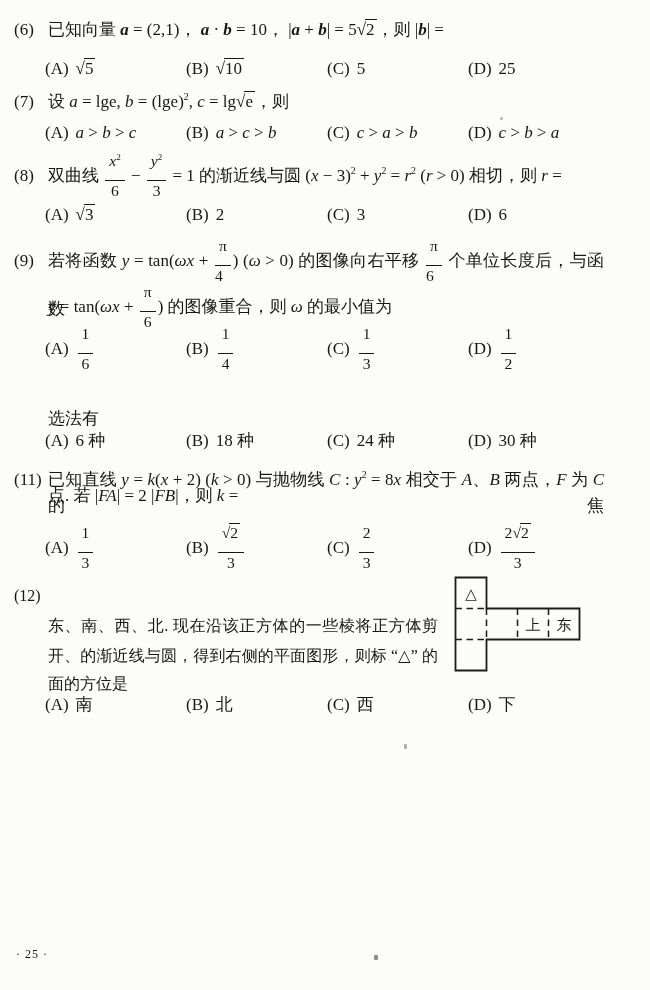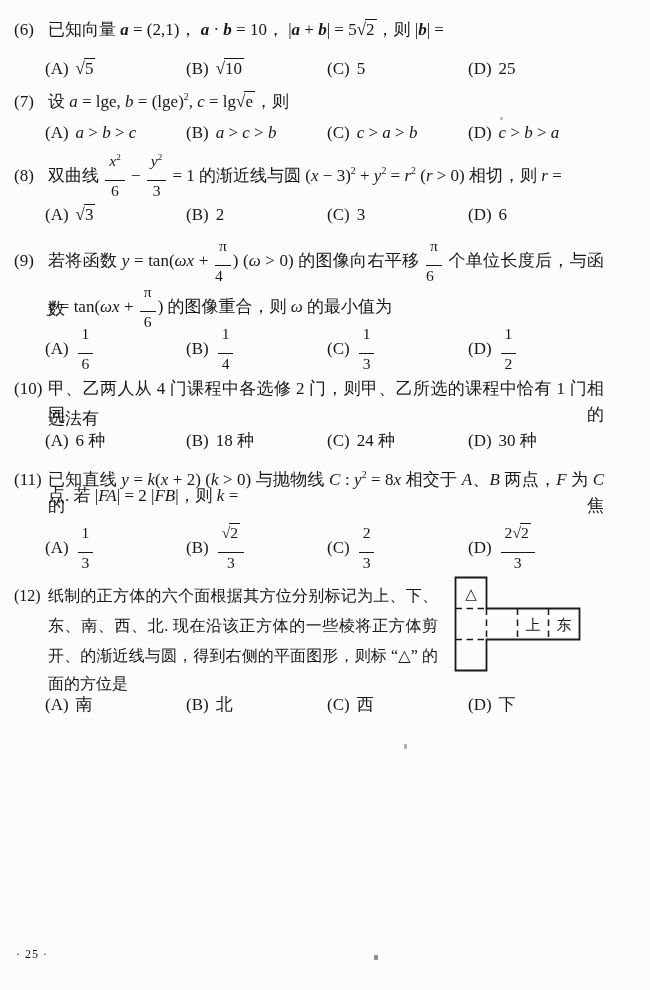--- a/index.html
+++ b/index.html
@@ -85,24 +85,20 @@
   <div class="row stem tall" style="top:283px">
     <span><span class="tk-i">y</span><span class="tk-t"> = tan(</span><span class="tk-i">ωx</span><span class="tk-t"> + </span><span class="frac"><span class="fnum"><span class="tk-t">π</span></span><span class="fden"><span class="tk-t">6</span></span></span><span class="tk-t">) 的图像重合，则 </span><span class="tk-i">ω</span><span class="tk-t"> 的最小值为</span></span>
   </div>
   <div class="row tall" style="top:325px">
     <span class="opt oa"><span class="olabel">(A)</span><span><span class="frac"><span class="fnum"><span class="tk-t">1</span></span><span class="fden"><span class="tk-t">6</span></span></span></span></span>
     <span class="opt ob"><span class="olabel">(B)</span><span><span class="frac"><span class="fnum"><span class="tk-t">1</span></span><span class="fden"><span class="tk-t">4</span></span></span></span></span>
     <span class="opt oc"><span class="olabel">(C)</span><span><span class="frac"><span class="fnum"><span class="tk-t">1</span></span><span class="fden"><span class="tk-t">3</span></span></span></span></span>
     <span class="opt od"><span class="olabel">(D)</span><span><span class="frac"><span class="fnum"><span class="tk-t">1</span></span><span class="fden"><span class="tk-t">2</span></span></span></span></span>
   </div>
 
-  <div class="row stem just wide" style="top:376px">
-    <span class="qnum">(10)</span>
-    <span><span class="tk-t">甲、乙两人从 4 门课程中各选修 2 门，则甲、乙所选的课程中恰有 1 门相同的</span></span>
-  </div>
   <div class="row stem" style="top:406px">
     <span><span class="tk-t">选法有</span></span>
   </div>
   <div class="row" style="top:428px">
     <span class="opt oa"><span class="olabel">(A)</span><span><span class="tk-t">6 种</span></span></span>
     <span class="opt ob"><span class="olabel">(B)</span><span><span class="tk-t">18 种</span></span></span>
     <span class="opt oc"><span class="olabel">(C)</span><span><span class="tk-t">24 种</span></span></span>
     <span class="opt od"><span class="olabel">(D)</span><span><span class="tk-t">30 种</span></span></span>
   </div>
 
@@ -115,21 +111,20 @@
   </div>
   <div class="row tall" style="top:524px">
     <span class="opt oa"><span class="olabel">(A)</span><span><span class="frac"><span class="fnum"><span class="tk-t">1</span></span><span class="fden"><span class="tk-t">3</span></span></span></span></span>
     <span class="opt ob"><span class="olabel">(B)</span><span><span class="frac"><span class="fnum"><span class="sqrt"><span class="rsign">√</span><span class="rad"><span class="tk-t">2</span></span></span></span><span class="fden"><span class="tk-t">3</span></span></span></span></span>
     <span class="opt oc"><span class="olabel">(C)</span><span><span class="frac"><span class="fnum"><span class="tk-t">2</span></span><span class="fden"><span class="tk-t">3</span></span></span></span></span>
     <span class="opt od"><span class="olabel">(D)</span><span><span class="frac"><span class="fnum"><span class="tk-t">2</span><span class="sqrt"><span class="rsign">√</span><span class="rad"><span class="tk-t">2</span></span></span></span><span class="fden"><span class="tk-t">3</span></span></span></span></span>
   </div>
 
   <div class="row stem narrow just" style="top:583px">
     <span class="qnum">(12)</span>
-    <span><span class="tk-t">纸制的正方体的六个面根据其方位分别标记为上、下、</span></span>
   </div>
   <div class="row stem narrow just" style="top:613px">
     <span><span class="tk-t">东、南、西、北. 现在沿该正方体的一些棱将正方体剪</span></span>
   </div>
   <div class="row stem narrow just" style="top:643px">
     <span><span class="tk-t">开、的渐近线与圆，得到右侧的平面图形，则标 “△” 的</span></span>
   </div>
   <div class="row stem narrow" style="top:671px">
     <span><span class="tk-t">面的方位是</span></span>
   </div>

